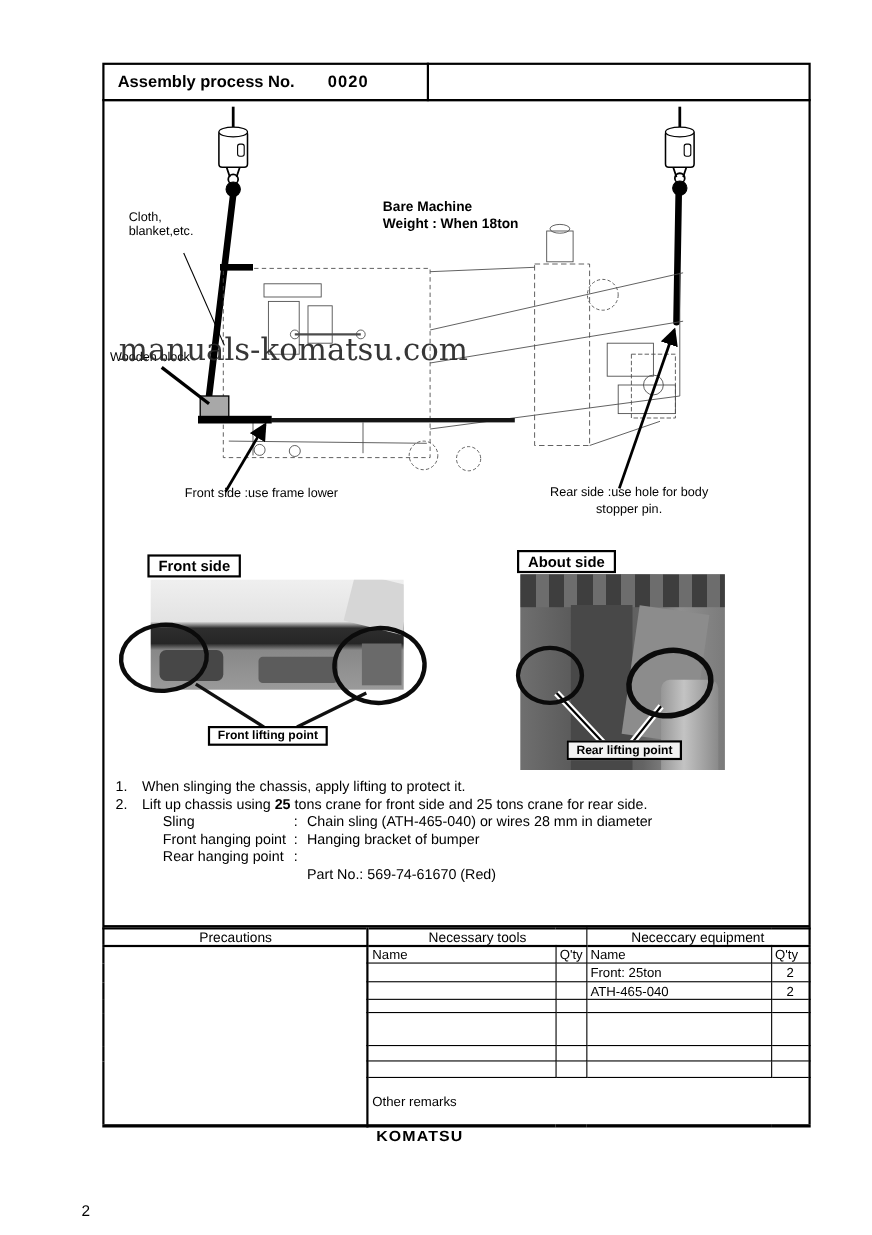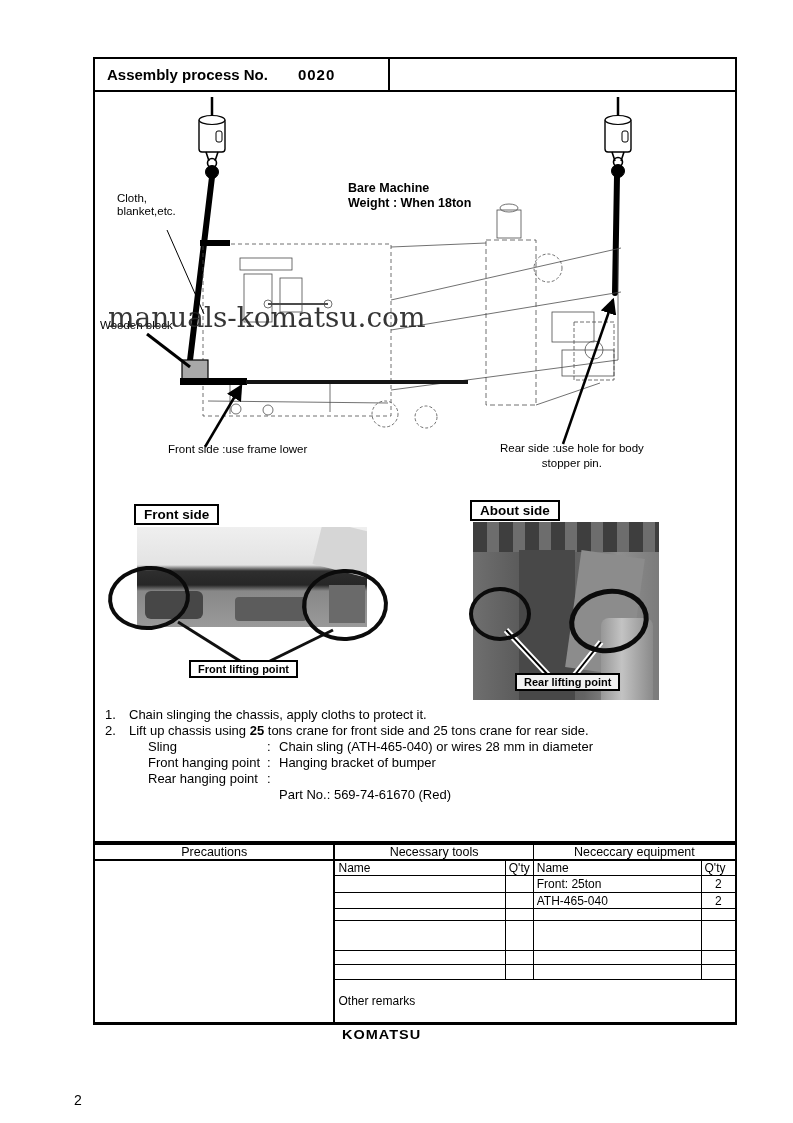--- a/index.html
+++ b/index.html
@@ -197,21 +197,21 @@
   <div class="watermark">manuals-komatsu.com</div>
   <div class="lbl nobg" style="left:168px;top:443px;">Front side :use frame lower</div>
   <div class="lbl nobg" style="left:500px;top:441px;line-height:15px;">
     <div>Rear side :use hole for body</div>
     <div>stopper pin.</div>
   </div>
 
   <div class="abs instructions">
     <div class="irow">
       <span class="inum">1.</span>
-      <span>Chain slinging the chassis, apply cloths to protect it.</span>
+      <span>When slinging the chassis, apply lifting to protect it.</span>
     </div>
     <div class="irow">
       <span class="inum">2.</span>
       <span><span>Lift up chassis using </span><b>25</b><span> tons crane for front side and 25 tons crane for rear side.</span></span>
     </div>
     <div class="sub">
       <span class="sublabel">Sling</span>
       <span class="subcolon">:</span>
       <span class="subvalue">Chain sling (ATH-465-040) or wires 28 mm in diameter</span>
     </div>

